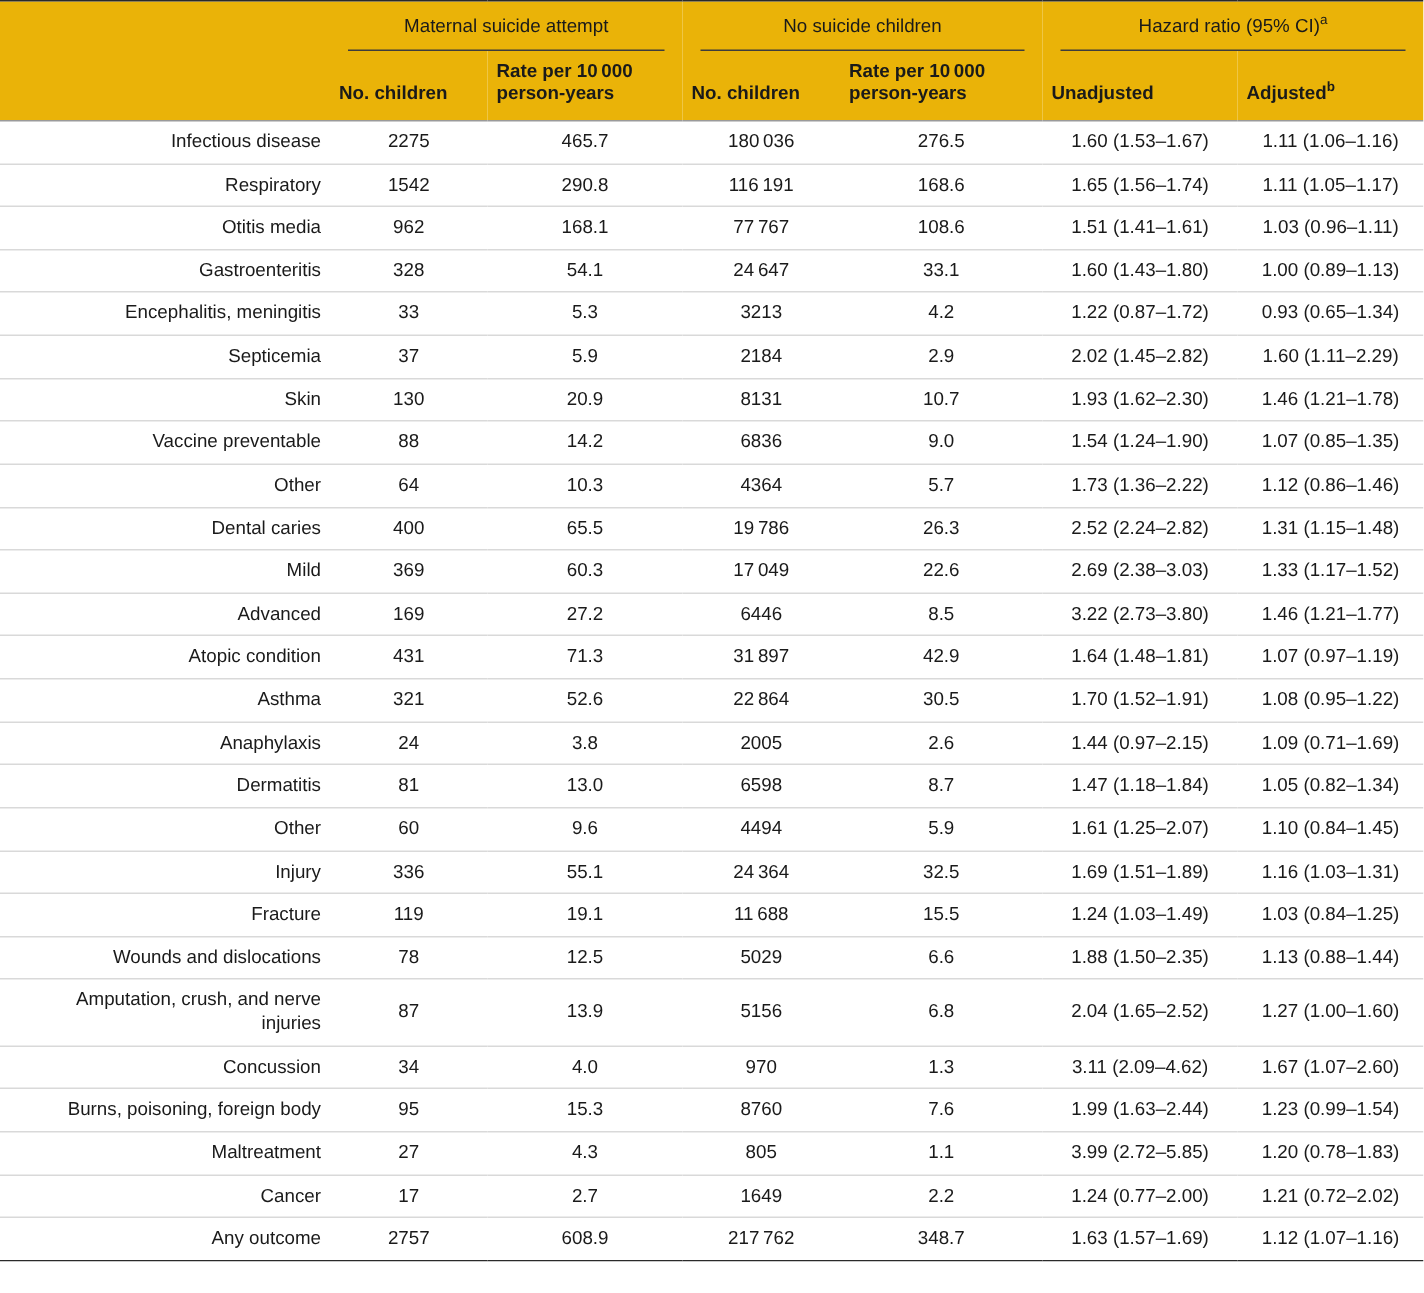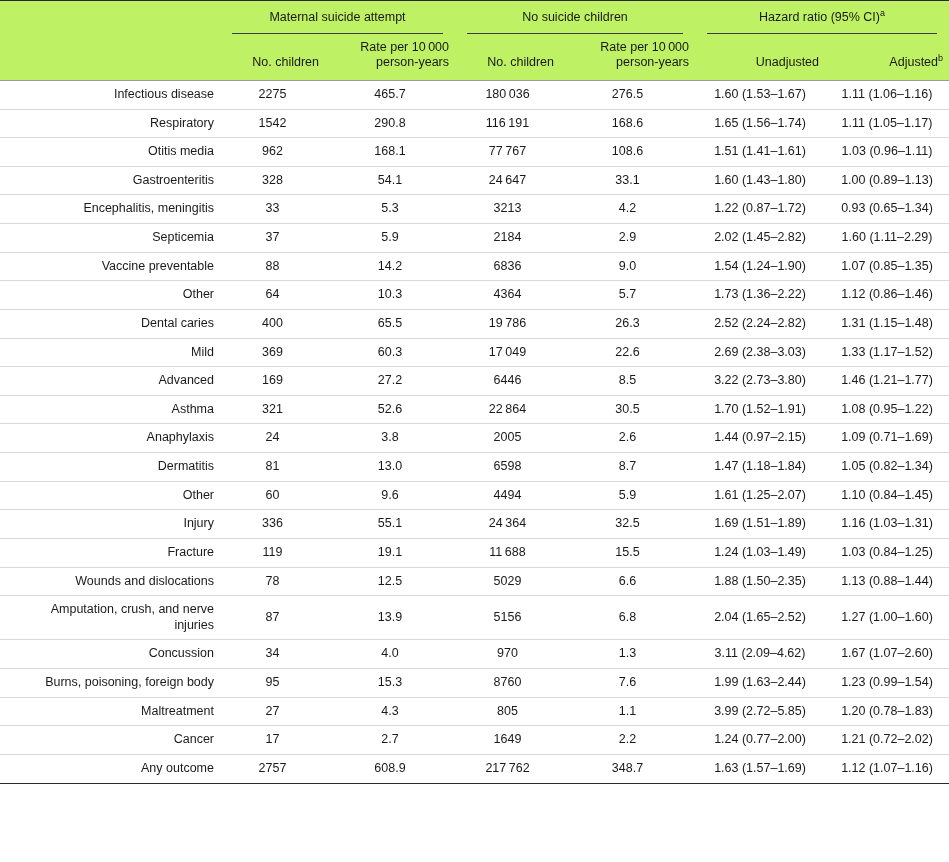--- a/index.html
+++ b/index.html
@@ -15,21 +15,21 @@
   table.paper-table {
     width: 949px;
     border-collapse: collapse;
     table-layout: fixed;
     font-size: 12.5px;
     line-height: 1.25;
     border-top: 1.5px solid #2a2a2a;
     border-bottom: 1.5px solid #2a2a2a;
   }
   thead {
-    background: #bef264;
+    background: #eab308;
   }
   thead th {
     font-weight: 400;
     color: #1a1a1a;
   }
   tr.group-row th {
     padding: 9px 12px 0 12px;
     vertical-align: top;
   }
   .group-rule {
@@ -37,21 +37,22 @@
     padding-bottom: 7px;
     border-bottom: 1px solid #3d3d3d;
     white-space: nowrap;
   }
   tr.sub-row {
     border-bottom: 1px solid #9a9a9a;
   }
   tr.sub-row th {
     padding: 6px 6px 9px 6px;
     vertical-align: bottom;
-    text-align: right;
+    text-align: left;
+    font-weight: bold;
   }
   tbody tr {
     border-bottom: 1px solid #d9d9d9;
   }
   tbody tr:last-child {
     border-bottom: none;
   }
   tbody td {
     padding: 6px 6px;
     vertical-align: middle;
@@ -164,20 +165,29 @@
         <tr>
           <td class="label indent">Septicemia</td>
           <td class="num">37</td>
           <td class="num">5.9</td>
           <td class="num">2184</td>
           <td class="num">2.9</td>
           <td class="num">2.02 (1.45–2.82)</td>
           <td class="num">1.60 (1.11–2.29)</td>
         </tr>
         <tr>
+          <td class="label indent">Skin</td>
+          <td class="num">130</td>
+          <td class="num">20.9</td>
+          <td class="num">8131</td>
+          <td class="num">10.7</td>
+          <td class="num">1.93 (1.62–2.30)</td>
+          <td class="num">1.46 (1.21–1.78)</td>
+        </tr>
+        <tr>
           <td class="label indent">Vaccine preventable</td>
           <td class="num">88</td>
           <td class="num">14.2</td>
           <td class="num">6836</td>
           <td class="num">9.0</td>
           <td class="num">1.54 (1.24–1.90)</td>
           <td class="num">1.07 (0.85–1.35)</td>
         </tr>
         <tr>
           <td class="label indent">Other</td>
@@ -209,20 +219,29 @@
         <tr>
           <td class="label indent">Advanced</td>
           <td class="num">169</td>
           <td class="num">27.2</td>
           <td class="num">6446</td>
           <td class="num">8.5</td>
           <td class="num">3.22 (2.73–3.80)</td>
           <td class="num">1.46 (1.21–1.77)</td>
         </tr>
         <tr>
+          <td class="label">Atopic condition</td>
+          <td class="num">431</td>
+          <td class="num">71.3</td>
+          <td class="num">31 897</td>
+          <td class="num">42.9</td>
+          <td class="num">1.64 (1.48–1.81)</td>
+          <td class="num">1.07 (0.97–1.19)</td>
+        </tr>
+        <tr>
           <td class="label indent">Asthma</td>
           <td class="num">321</td>
           <td class="num">52.6</td>
           <td class="num">22 864</td>
           <td class="num">30.5</td>
           <td class="num">1.70 (1.52–1.91)</td>
           <td class="num">1.08 (0.95–1.22)</td>
         </tr>
         <tr>
           <td class="label indent">Anaphylaxis</td>

